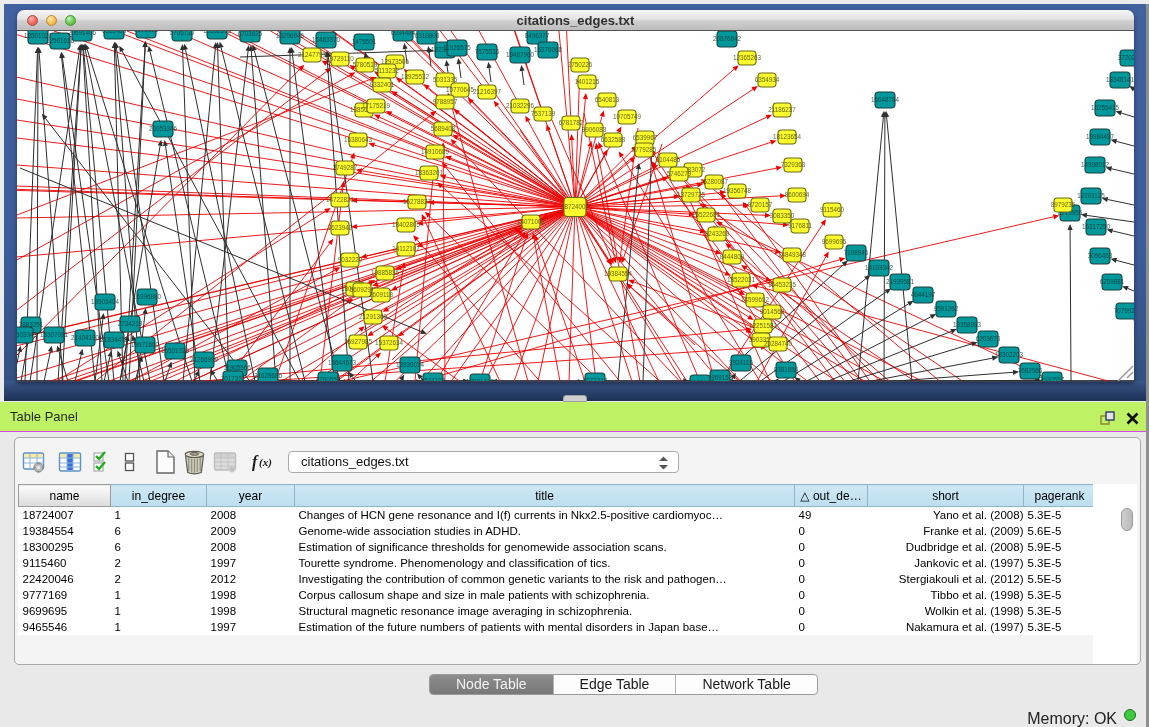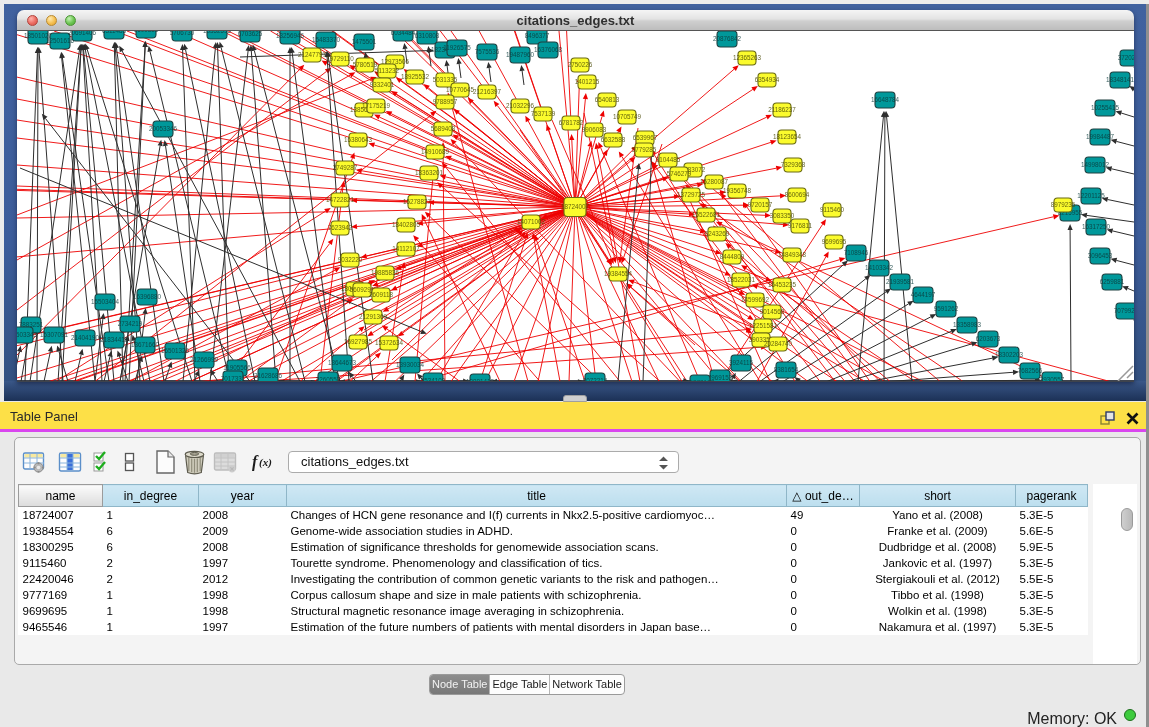--- a/index.html
+++ b/index.html
@@ -11,41 +11,41 @@
  border-radius:7px 7px 0 0;box-shadow:0 2px 5px rgba(0,0,20,.45)}
 #titlebar{position:absolute;left:0;top:0;width:100%;height:21px;border-radius:7px 7px 0 0;
  background:linear-gradient(180deg,#f5f5f5 0%,#e3e3e3 45%,#cfcfcf 55%,#bdbdbd 100%);
  border-bottom:1px solid #555;}
 #titlebar .title{position:absolute;width:100%;text-align:center;top:3px;
  font-size:13px;font-weight:bold;color:#303030}
 .tl{position:absolute;top:15px;width:11px;height:11px;border-radius:50%;}
 #canvas{position:absolute;left:17px;top:31px;width:1117px;height:351px;background:#fff;
  border-bottom:2px solid #3e434d}
 #tpanel{position:absolute;left:0;top:401px;width:1149px;height:326px;background:#e9e9e9}
-#tphead{position:absolute;left:0;top:1px;width:100%;height:30px;background:#fde047;
- border-bottom:3px solid #d946ef}
+#tphead{position:absolute;left:0;top:1px;width:100%;height:30px;background:#bef264;
+ border-bottom:1px solid #d946ef}
 #tphead .t{position:absolute;left:10px;top:7px;font-size:13px;color:#2a2a2a}
 #cpanel{position:absolute;left:14px;top:36px;width:1127px;height:228px;background:#f4f4f4;
  border:1px solid #a9a9a9;border-radius:5px;overflow:hidden}
 #toolbar{position:absolute;left:0;top:12px;height:26px;width:280px}
 #dropdown{position:absolute;left:273px;top:13px;width:391px;height:22px;background:#fff;
  border:1px solid #ababab;border-radius:4px;font-size:13px;color:#111;
  line-height:20px;padding-left:12px}
 table{border-collapse:collapse;table-layout:fixed;position:absolute;left:3px;top:46px;
  font-size:11.5px;background:#fff}
 th{background:linear-gradient(180deg,#cfe8f4,#bcdeee);border:1px solid #8fb6c8;
  font-weight:normal;font-size:12px;height:22px;padding:0;overflow:hidden;white-space:nowrap}
 th.c1{background:linear-gradient(180deg,#fbfbfb,#dcdcdc);border-color:#9b9b9b}
 td{height:16px;padding:0 0 0 4px;overflow:hidden;white-space:nowrap;font-size:11.5px;color:#000}
-.c1{width:84px}.c2{width:96px}.c3{width:88px}.c4{width:500px}
+.c1{width:92px}.c2{width:96px}.c3{width:88px}.c4{width:500px}
 .c5{width:73px}.c6{width:156px}.c7{width:72px}
-td.c6{text-align:center;padding:0}
+td.c6{text-align:right;padding:0}
 #tabs{position:absolute;left:429px;top:273px;height:21px;display:flex;
  border:1px solid #9a9a9a;border-radius:4px;overflow:hidden;background:#fdfdfd}
-#tabs div{font-size:11px;line-height:19px;padding:0 2px;color:#1a1a1a;
+#tabs div{font-size:14px;line-height:19px;padding:0 26px;color:#1a1a1a;
  border-right:1px solid #b5b5b5}
 #tabs div.sel{background:linear-gradient(180deg,#8d8d8d,#787878);color:#f2f2f2}
 #memory{position:absolute;right:32px;top:309px;font-size:16px;color:#222}
 #memdot{position:absolute;right:13px;top:308px;width:12px;height:12px;border-radius:50%;
  background:#3ecb3e;border:1px solid #1e6e1e}
 #rstrip{position:absolute;right:0;top:4px;width:3px;height:723px;background:#8f8f8f}
 </style></head><body>
 <div id="frame">
     <div class="bottombar"></div>
   </div>

